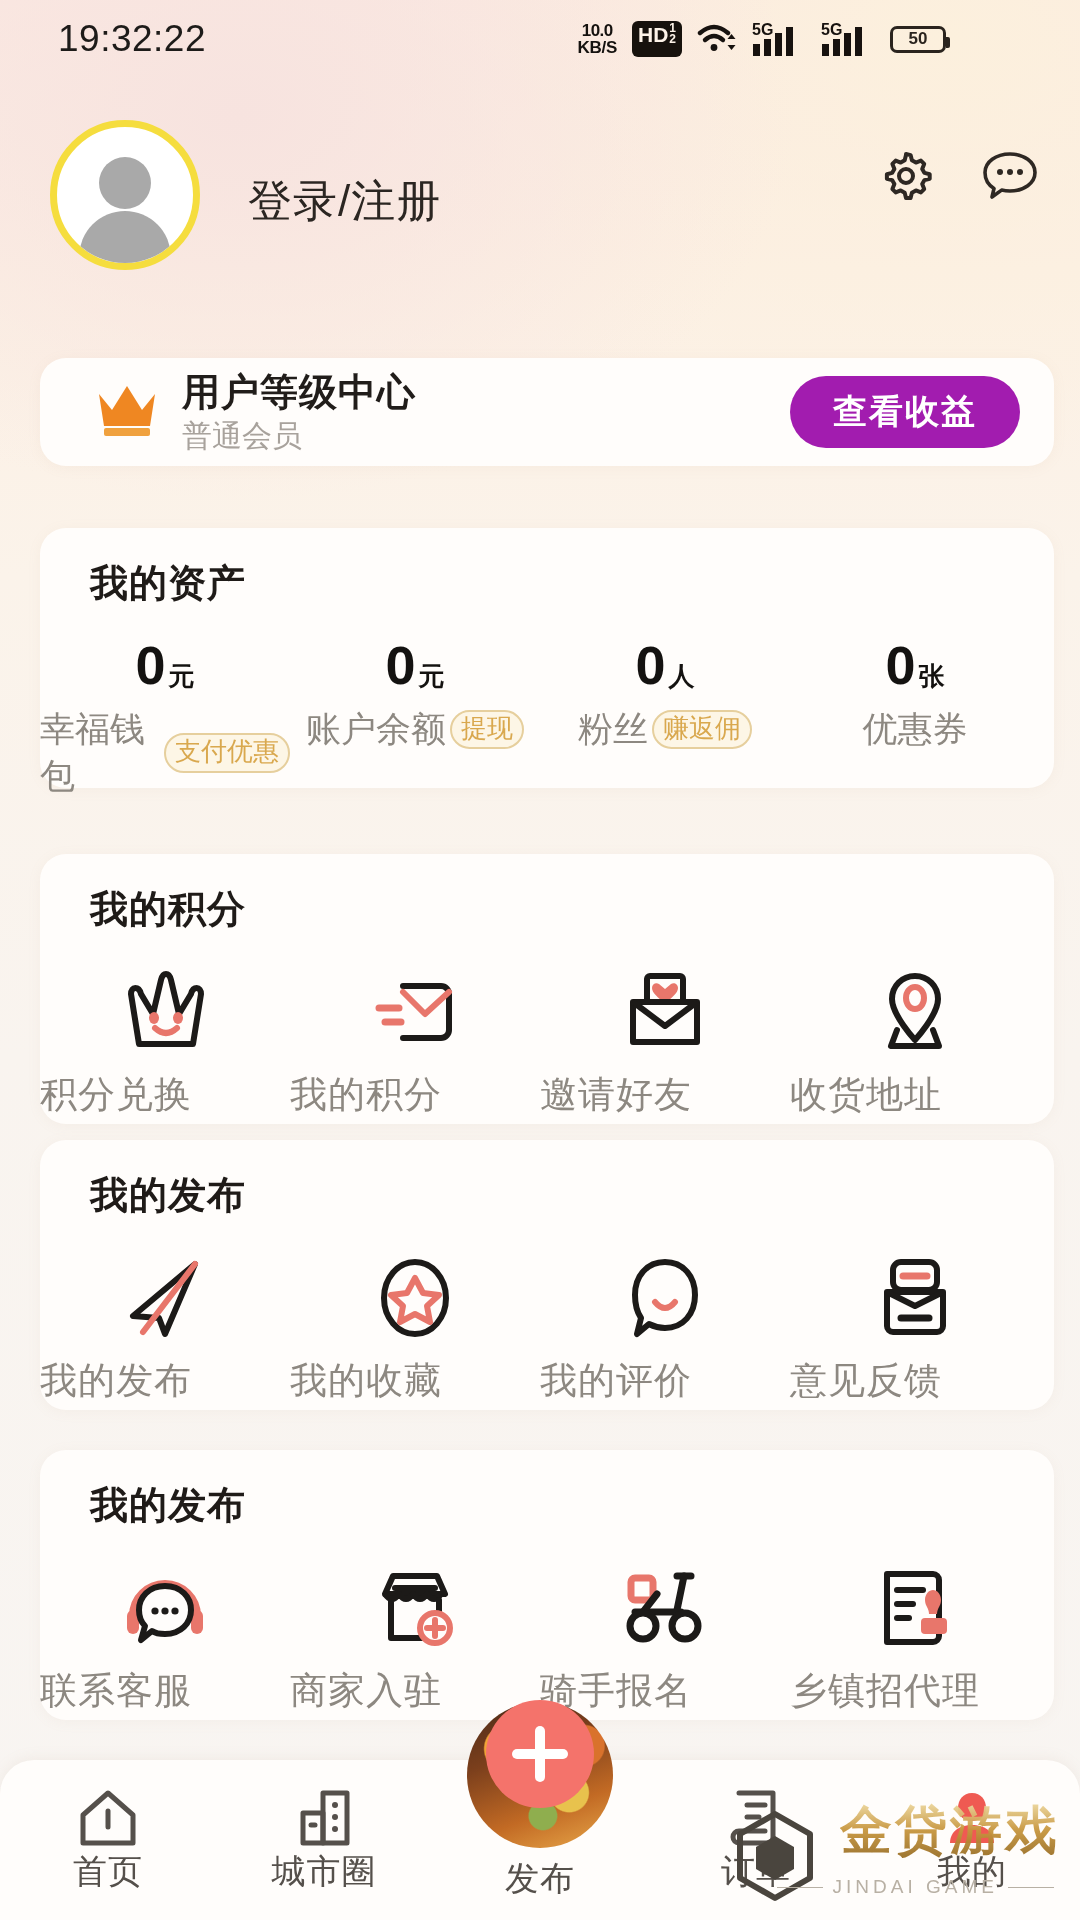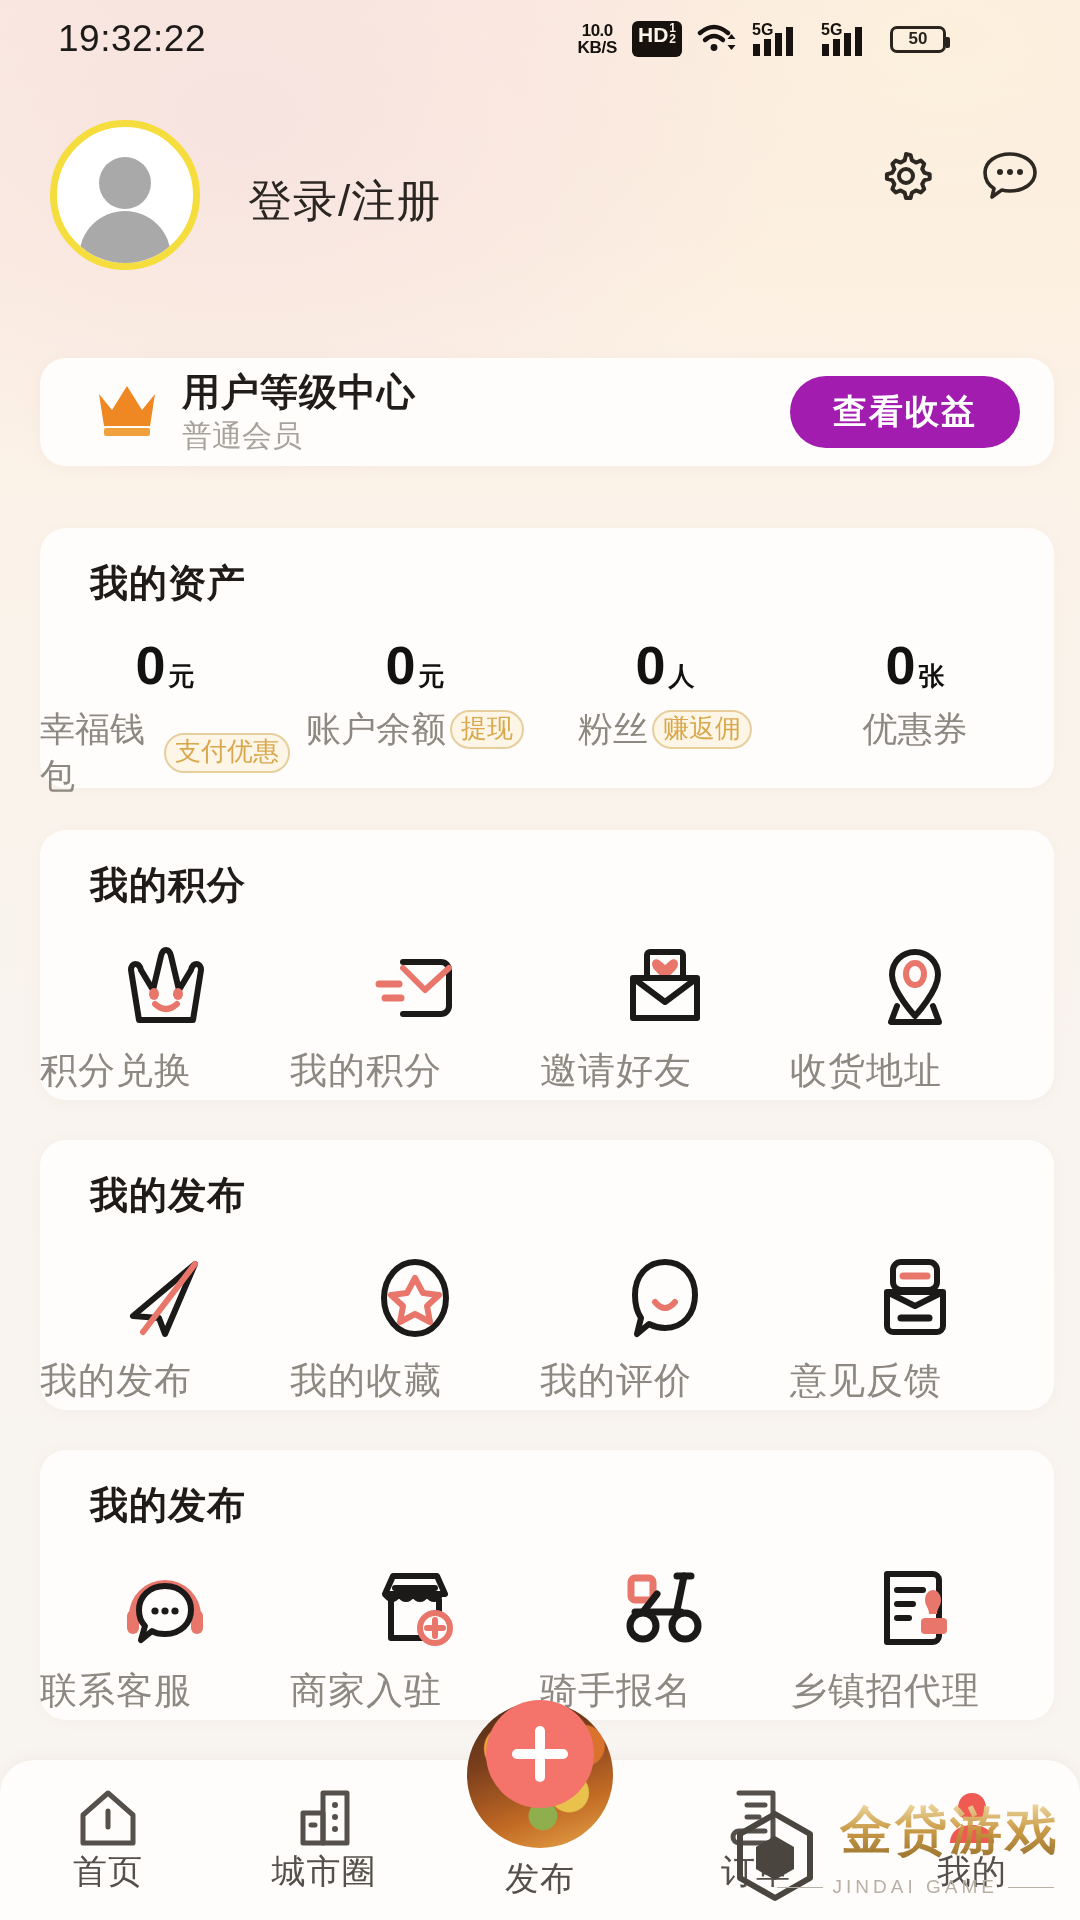--- a/index.html
+++ b/index.html
@@ -89,21 +89,21 @@
   .asset .amt .unit{ font-size:26px; font-weight:700; margin-left:3px; margin-bottom:3px; color:#141210;}
   .asset .lbl-row{ display:flex; align-items:center; margin-top:14px;}
   .asset .lbl{ font-size:35px; color:#8d8881; letter-spacing:0px;}
   .badge{
     margin-left:4px; border:2px solid #e6cf9d; border-radius:22px;
     color:#d9a84e; font-size:26px; padding:2px 9px 4px 9px;
     background:#fdf6e6; white-space:nowrap; line-height:1.15;
   }
 
   
-  #points-card{ top:830px; height:270px;}
+  #points-card{ top:854px; height:270px;}
   #posts-card { top:1140px; height:270px;}
   #service-card{ top:1450px; height:270px;}
   .grid-row{ position:absolute; top:112px; left:0; width:1000px; display:flex;}
   .gitem{ flex:1; display:flex; flex-direction:column; cursor:pointer;}
   .gitem .ic{ height:92px; display:flex; align-items:center; justify-content:center;}
   .gitem .gl{ margin-top:12px; font-size:37px; color:#8d8881; letter-spacing:1px;}
 
   
   .tabbar{
     position:absolute; left:0; bottom:0; width:1080px; height:160px;

